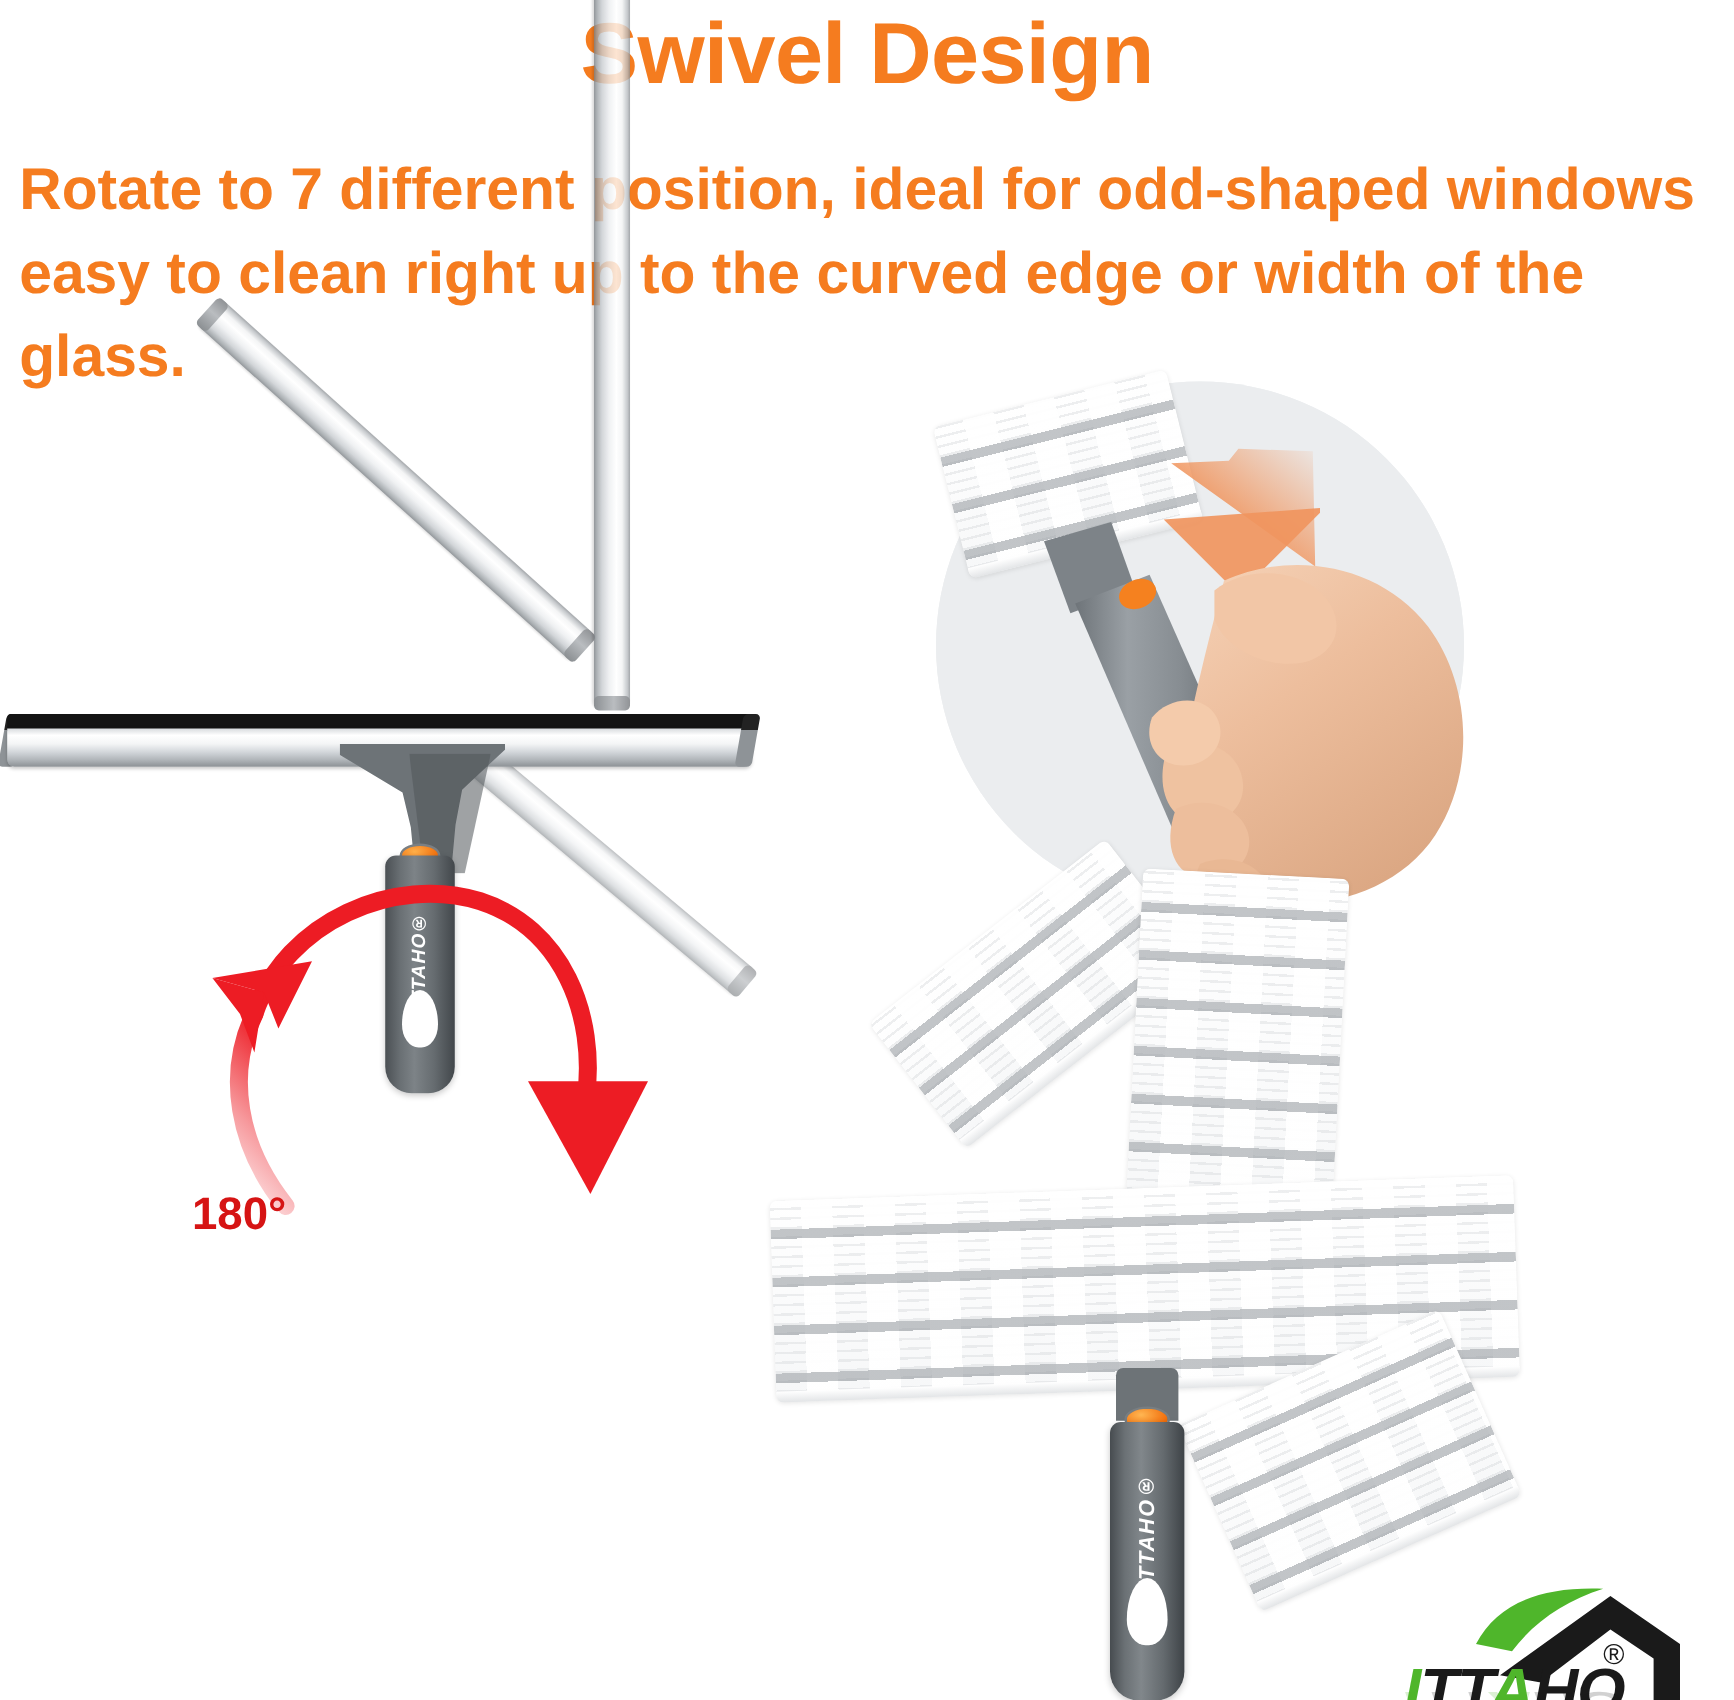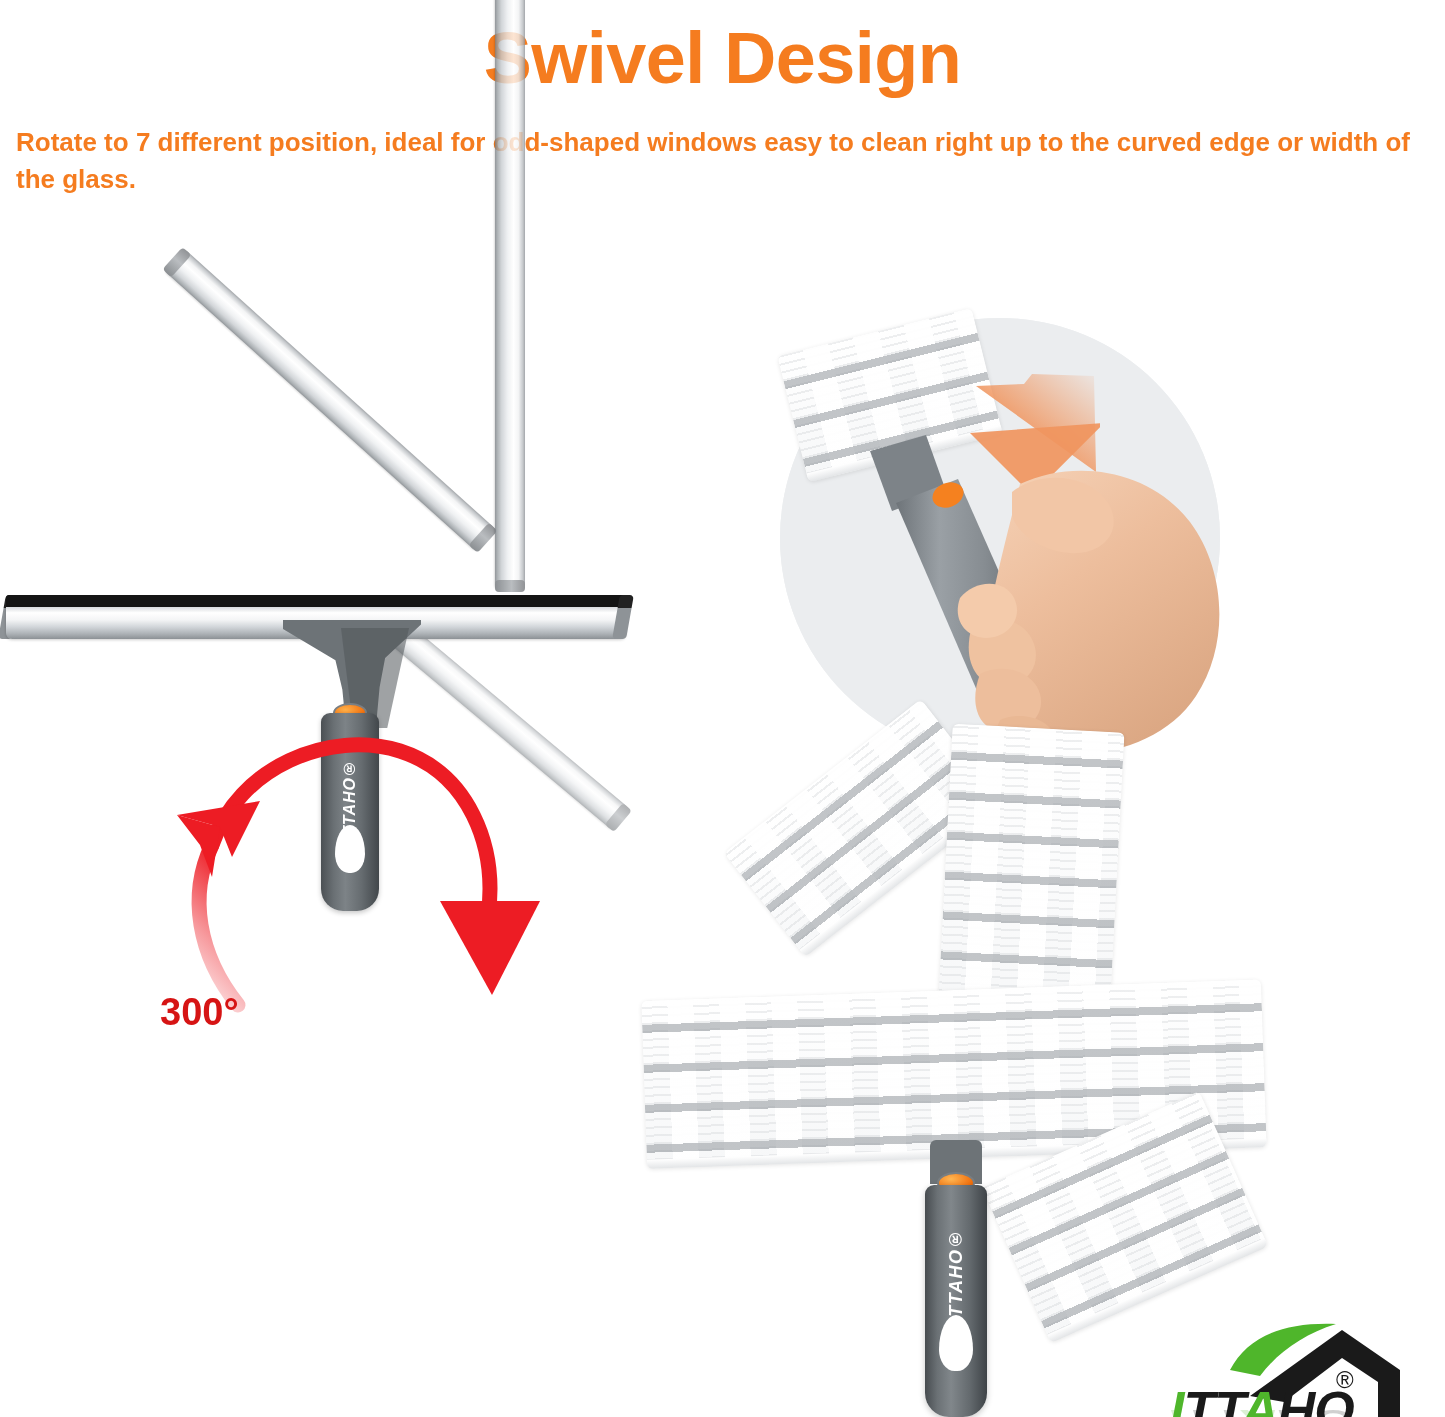--- a/index.html
+++ b/index.html
@@ -15,40 +15,40 @@
     width: 1445px;
     height: 1417px;
     background: #ffffff;
     overflow: hidden;
   }
 
   
   #headline {
     position: absolute;
     left: 0;
-    top: 18px;
+    top: 5px;
     width: 1445px;
     text-align: center;
   }
   #title {
     font-size: 72px;
     font-weight: bold;
     color: #F57C1F;
     letter-spacing: -0.5px;
     line-height: 1.0;
     margin: 4px 0 0 0;
     font-family: "Liberation Sans", sans-serif;
   }
   #subtitle {
     position: absolute;
     left: 16px;
     top: 124px;
     width: 1420px;
     text-align: left;
-    font-size: 26px;
+    font-size: 49px;
     font-weight: bold;
     line-height: 1.42;
     color: #F57C1F;
     font-family: "Liberation Sans", sans-serif;
   }
 
   
   #swivel-illustration {
     position: absolute;
     left: 0;
@@ -488,21 +488,21 @@
       <path d="M118,300 C 78,250 68,190 92,140" fill="none" stroke="url(#arcFade)" stroke-width="15" stroke-linecap="round"></path>
 
       <path d="M92,140 C 118,62 210,24 280,46 C 348,68 378,140 368,212" fill="none" stroke="#ED1C24" stroke-width="15" stroke-linecap="round"></path>
 
       <polygon points="57,110 140,96 112,152 100,122" fill="#ED1C24"></polygon>
       <polygon points="57,110 100,122 92,172 80,140" fill="#ED1C24"></polygon>
 
       <polygon points="320,196 420,196 372,290" fill="#ED1C24"></polygon>
     </svg>
 
-    <div id="deg-label">300°</div>
+    <div id="deg-label">180°</div>
   </div>
 
   <div id="hand-circle">
     <div class="disc"></div>
 
     <div id="pad-small" class="pad weave">
       <div class="edge"></div>
     </div>
 
     <svg id="circle-arrow" viewBox="0 0 130 120">

